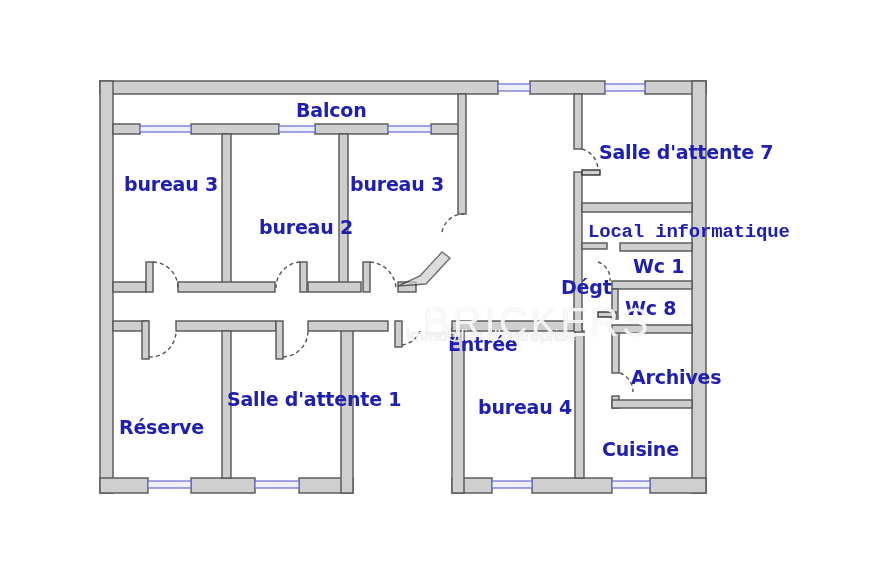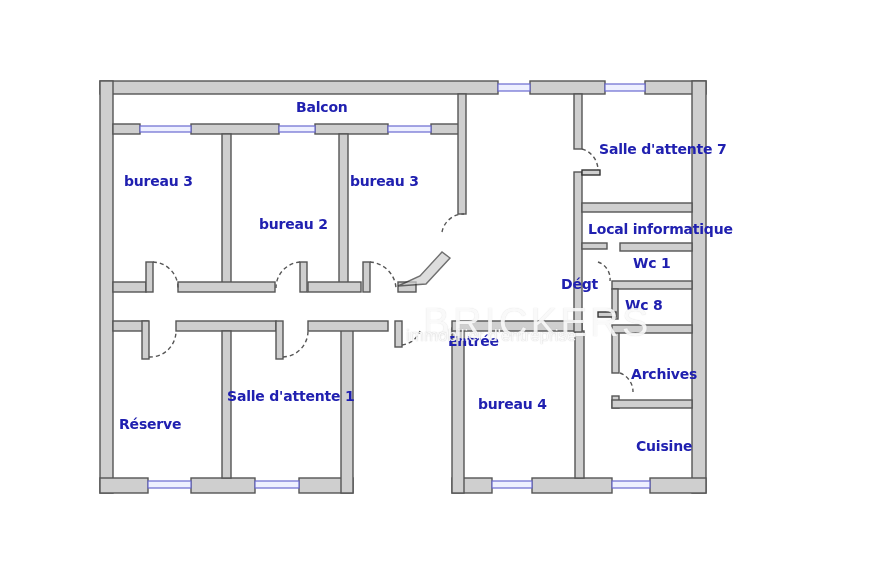--- a/index.html
+++ b/index.html
@@ -2,21 +2,21 @@
 <html><head>
 <meta charset="utf-8">
 <style>
   html, body { margin: 0; padding: 0; background: #ffffff; }
   body { width: 896px; height: 588px; position: relative; overflow: hidden; font-family: "DejaVu Sans", sans-serif; }
   #plan { position: absolute; left: 0; top: 0; width: 896px; height: 588px; }
   .wall { fill: #cfcfcf; stroke: #555555; stroke-width: 1.4; }
   .win { fill: #eef0ff; stroke: #6a6ad0; stroke-width: 1.2; }
   .door-arc { fill: none; stroke: #555; stroke-width: 1.4; stroke-dasharray: 4 3; }
   .door-leaf { fill: #cfcfcf; stroke: #333; stroke-width: 1.4; }
-  .label { position: absolute; color: #2020b0; font-weight: bold; font-size: 14px; white-space: nowrap; font-family: "DejaVu Sans", sans-serif; letter-spacing: -0.2px; }
+  .label { position: absolute; color: #2020b0; font-weight: bold; font-size: 19px; white-space: nowrap; font-family: "DejaVu Sans", sans-serif; letter-spacing: -0.2px; }
   .watermark { position: absolute; color: rgba(255,255,255,0.85); white-space: nowrap; font-family: "Liberation Sans", sans-serif; }
   .wm-big { left: 383px; top: 300px; font-size: 40px; letter-spacing: 3px; text-shadow: 0 0 1px rgba(150,150,150,0.4); margin-left: 40px; }
   .wm-small { left: 376px; top: 326px; font-size: 17px; color: rgba(255,255,255,0.9); text-shadow: 0 0 1px rgba(120,120,120,0.5); padding-left: 30px; }
 </style>
 </head>
 <body>
 
 <svg id="plan" viewBox="0 0 896 588" xmlns="http://www.w3.org/2000/svg">
 
   <g>
@@ -118,25 +118,25 @@
     <rect class="door-leaf" x="582" y="170" width="18" height="5"></rect>
     <rect class="door-leaf" x="598" y="312" width="18" height="5"></rect>
   </g>
 </svg>
 
 <div class="label" style="left:296px; top:99px;">Balcon</div>
 <div class="label" style="left:124px; top:173px;">bureau 3</div>
 <div class="label" style="left:249px; top:216px;margin-left:10px;">bureau 2</div>
 <div class="label" style="left:350px; top:173px;">bureau 3</div>
 <div class="label" style="left:599px; top:141px;">Salle d'attente 7</div>
-<div class="label" style="left:588px; top:221px;">Local informatique</div>
+<div class="label" style="left:588px; top:221px;font-family:Liberation Mono, monospace;">Local informatique</div>
 <div class="label" style="left:633px; top:255px;">Wc 1</div>
 <div class="label" style="left:561px; top:276px;">Dégt</div>
 <div class="label" style="left:625px; top:297px;">Wc 8</div>
 <div class="label" style="left:448px; top:294px;margin-top:39px;">Entrée</div>
 <div class="label" style="left:119px; top:416px;text-align:center;">Réserve</div>
 <div class="label" style="left:227px; top:388px;">Salle d'attente 1</div>
 <div class="label" style="left:478px; top:396px;">bureau 4</div>
 <div class="label" style="left:631px; top:366px;">Archives</div>
-<div class="label" style="left:636px; top:438px;">Cuisine</div>
+<div class="label" style="left:602px; top:438px;">Cuisine</div>
 
 <div class="watermark wm-big">BRICKERS</div>
 <div class="watermark wm-small">immobilier d'entreprise</div>
 
 </body></html>

